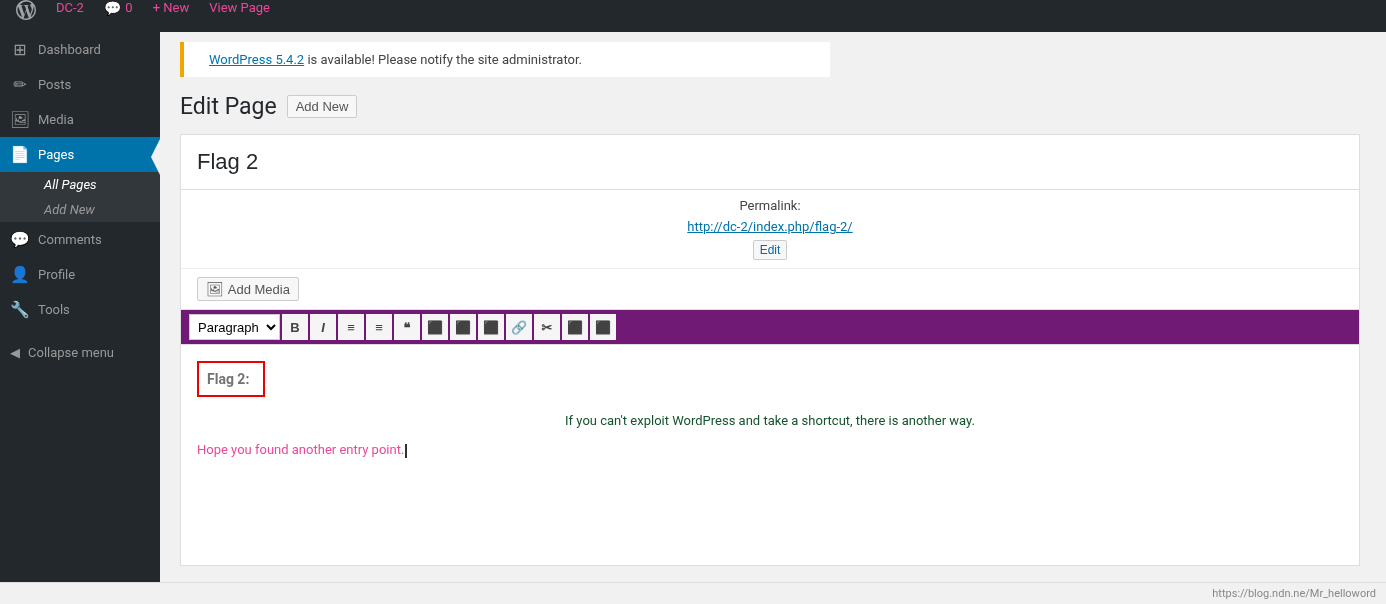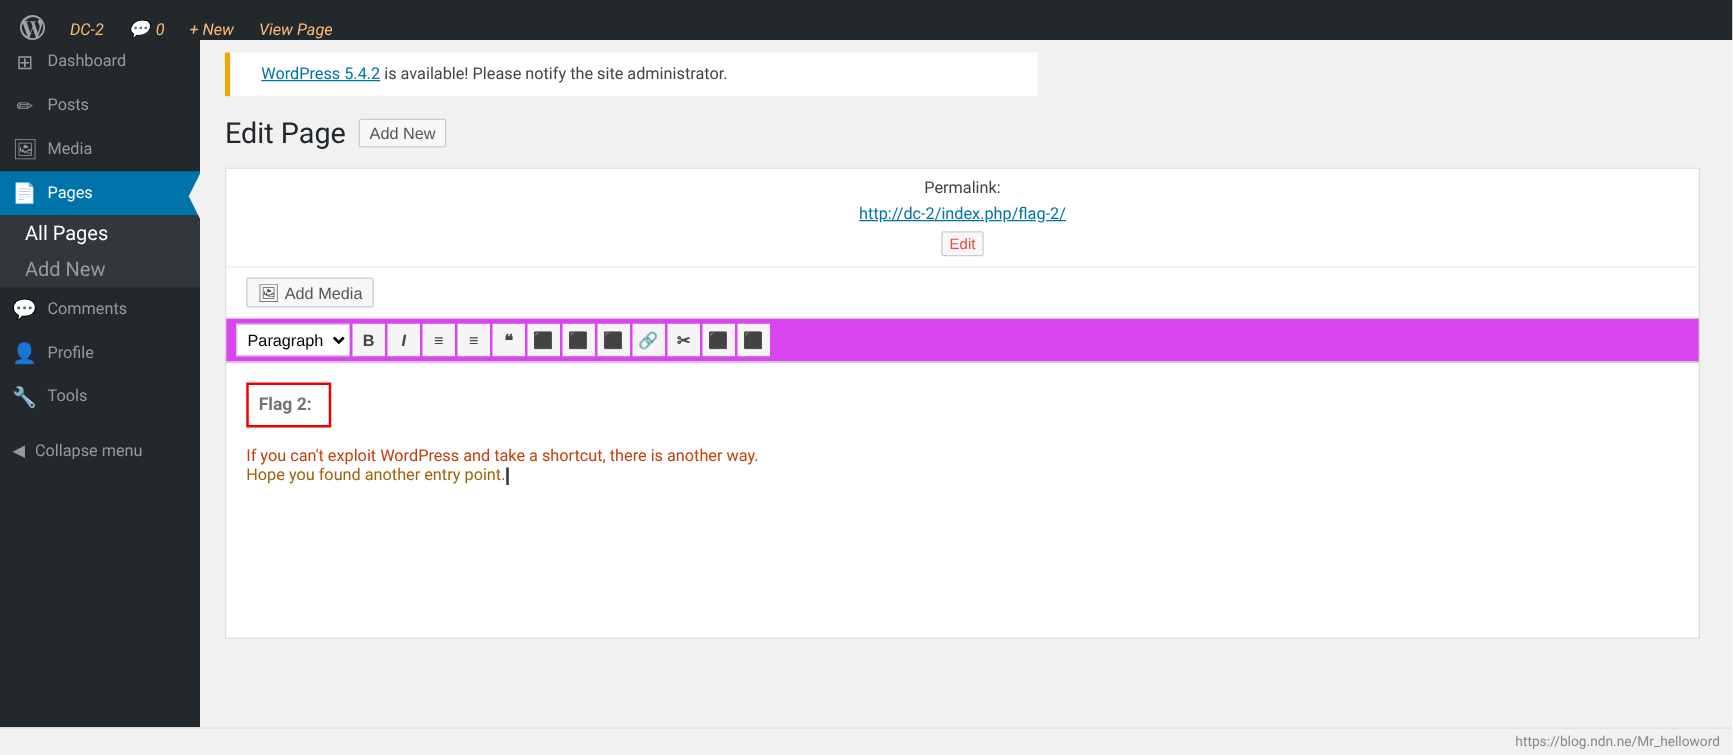--- a/index.html
+++ b/index.html
@@ -9,29 +9,28 @@
     #wpadminbar {
       background: #23282d;
       height: 32px;
       display: flex;
       align-items: center;
       padding: 0 8px;
       gap: 4px;
       flex-shrink: 0;
     }
     .adminbar-item {
-      color: #fdba74;
+      color: #ec4899;
       font-size: 13px;
       padding: 0 8px;
       height: 32px;
       display: flex;
-      align-items: flex-end;
+      align-items: flex-start;
       gap: 4px;
       cursor: pointer;
-      font-style: italic;
     }
     .adminbar-wp-icon { width: 20px; height: 20px; fill: #9ea3a8; }
 
     
     .wp-layout {
       display: flex;
       flex: 1;
       overflow: hidden;
     }
 
@@ -63,24 +62,25 @@
       bottom: 0;
       width: 0;
       height: 0;
       border-top: 20px solid transparent;
       border-bottom: 20px solid transparent;
       border-right: 10px solid #f1f1f1;
     }
     .submenu { background: #32373c; }
     .submenu-item {
       display: block;
-      padding: 5px 10px 5px 20px;
+      padding: 5px 10px 5px 44px;
       color: #999;
-      font-size: 16px;
-      cursor: pointer;
+      font-size: 13px;
+      cursor: pointer;
+      font-style: italic;
     }
     .submenu-item.active { color: #fff; }
     .collapse-menu {
       display: flex;
       align-items: center;
       gap: 8px;
       padding: 8px 10px;
       color: #999;
       font-size: 13px;
       cursor: pointer;
@@ -161,21 +161,21 @@
       border-bottom: 1px solid #eee;
       display: flex;
       align-items: center;
       gap: 6px;
       flex-direction: column;
     }
     .permalink-row a { color: #0073aa; text-decoration: underline; }
     .permalink-edit-btn {
       background: #f7f7f7;
       border: 1px solid #ccc;
-      color: #ef4444;
+      color: #0369a1;
       padding: 2px 6px;
       font-size: 12px;
       cursor: pointer;
       border-radius: 2px;
     }
 
     
     .media-toolbar {
       padding: 8px 16px;
       border-bottom: 1px solid #ddd;
@@ -188,21 +188,21 @@
       font-size: 13px;
       cursor: pointer;
       border-radius: 2px;
       display: inline-flex;
       align-items: center;
       gap: 4px;
     }
 
     
     .editor-toolbar {
-      background: #d946ef;
+      background: #701a75;
       border-bottom: 1px solid #ddd;
       padding: 4px 8px;
       display: flex;
       align-items: center;
       gap: 2px;
       flex-wrap: wrap;
     }
     .toolbar-select {
       height: 26px;
       font-size: 13px;
@@ -236,25 +236,27 @@
     .editor-flag-heading {
       font-weight: bold;
       font-size: 14px;
       color: #737373;
       display: inline-block;
       border: 2px solid #e00;
       padding: 8px 14px 8px 8px;
       margin-bottom: 16px;
     }
     .editor-text-blue {
-      color: #c2410c;
-      font-size: 13px;
+      color: #14532d;
+      margin-bottom: 14px;
+      font-size: 13px;
+      text-align: center;
     }
     .editor-text-blue2 {
-      color: #a16207;
+      color: #ec4899;
       font-size: 13px;
     }
 
     
     .status-bar {
       background: #f1f1f1;
       border-top: 1px solid #ddd;
       height: 22px;
       display: flex;
       align-items: center;
@@ -347,20 +349,21 @@
         <a>WordPress 5.4.2</a><span> is available! Please notify the site administrator.</span>
       </div>
 
       <div class="page-title-section">
         <h1>Edit Page</h1>
         <button class="add-new-btn">Add New</button>
       </div>
 
       <div class="editor-container">
         
+        <input type="text" class="post-title-input" value="Flag 2" style="">
 
         
         <div class="permalink-row">
           <span>Permalink:</span>
           <a>http://dc-2/index.php/flag-2/</a>
           <button class="permalink-edit-btn">Edit</button>
         </div>
 
         
         <div class="media-toolbar">

